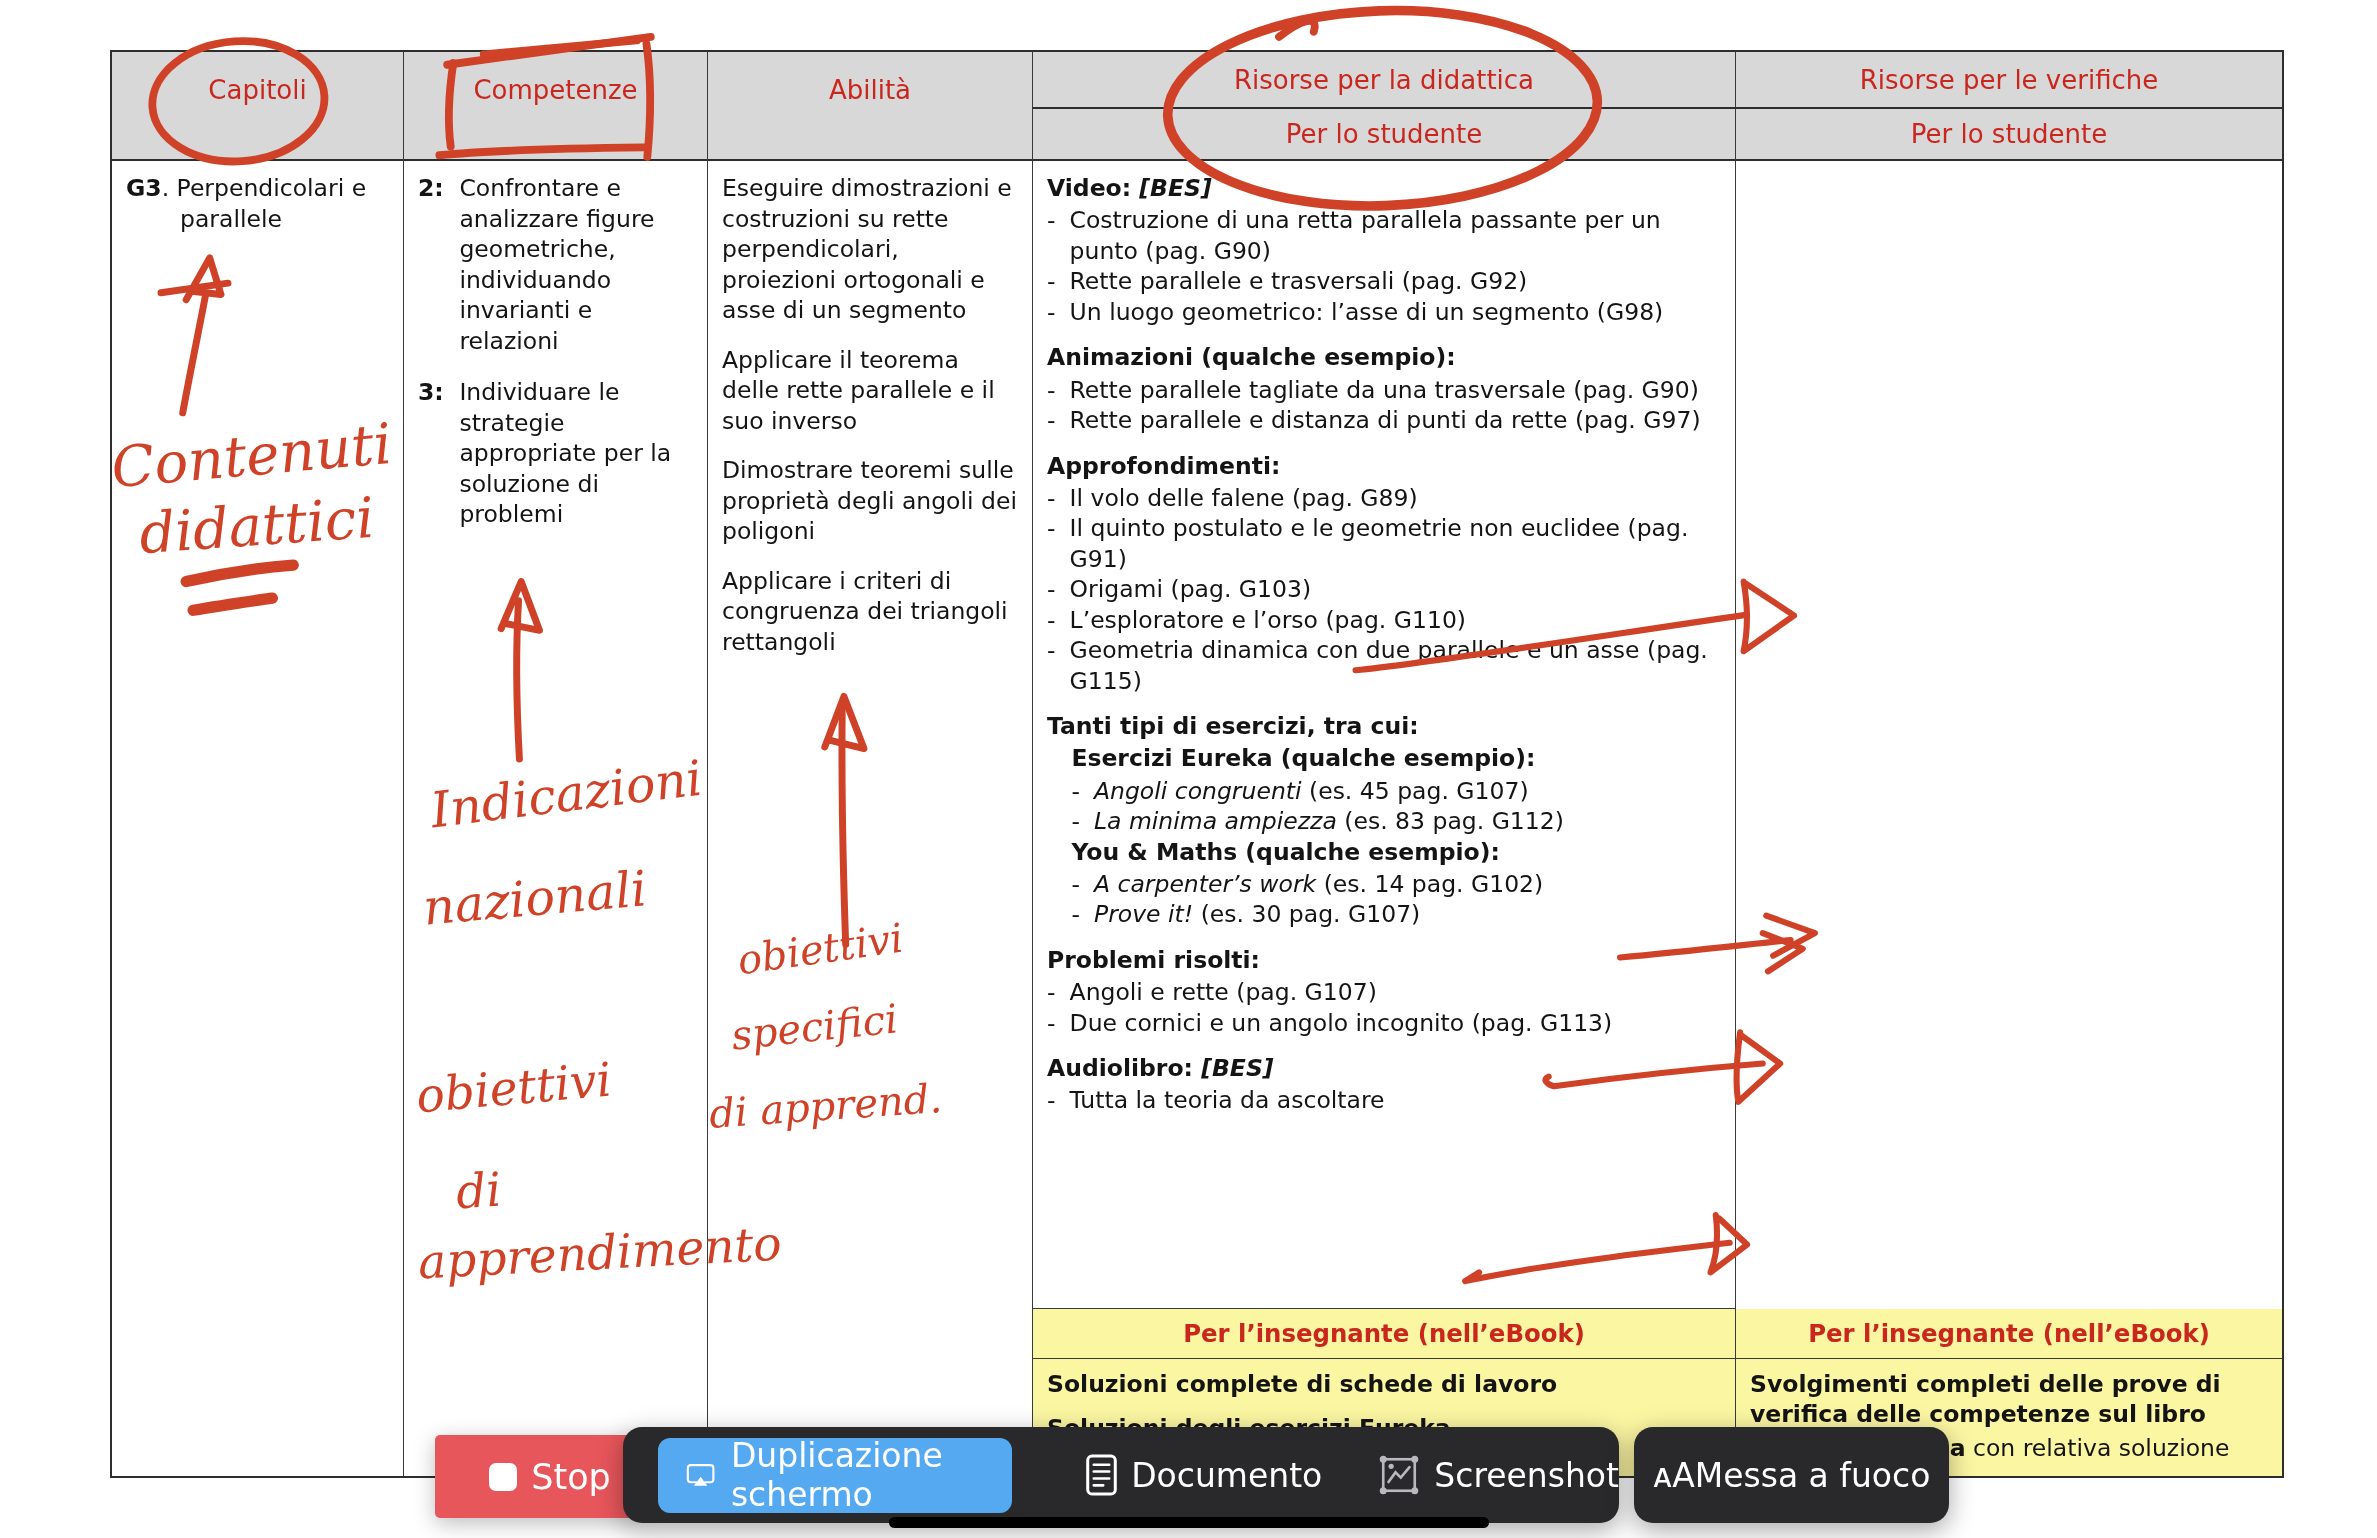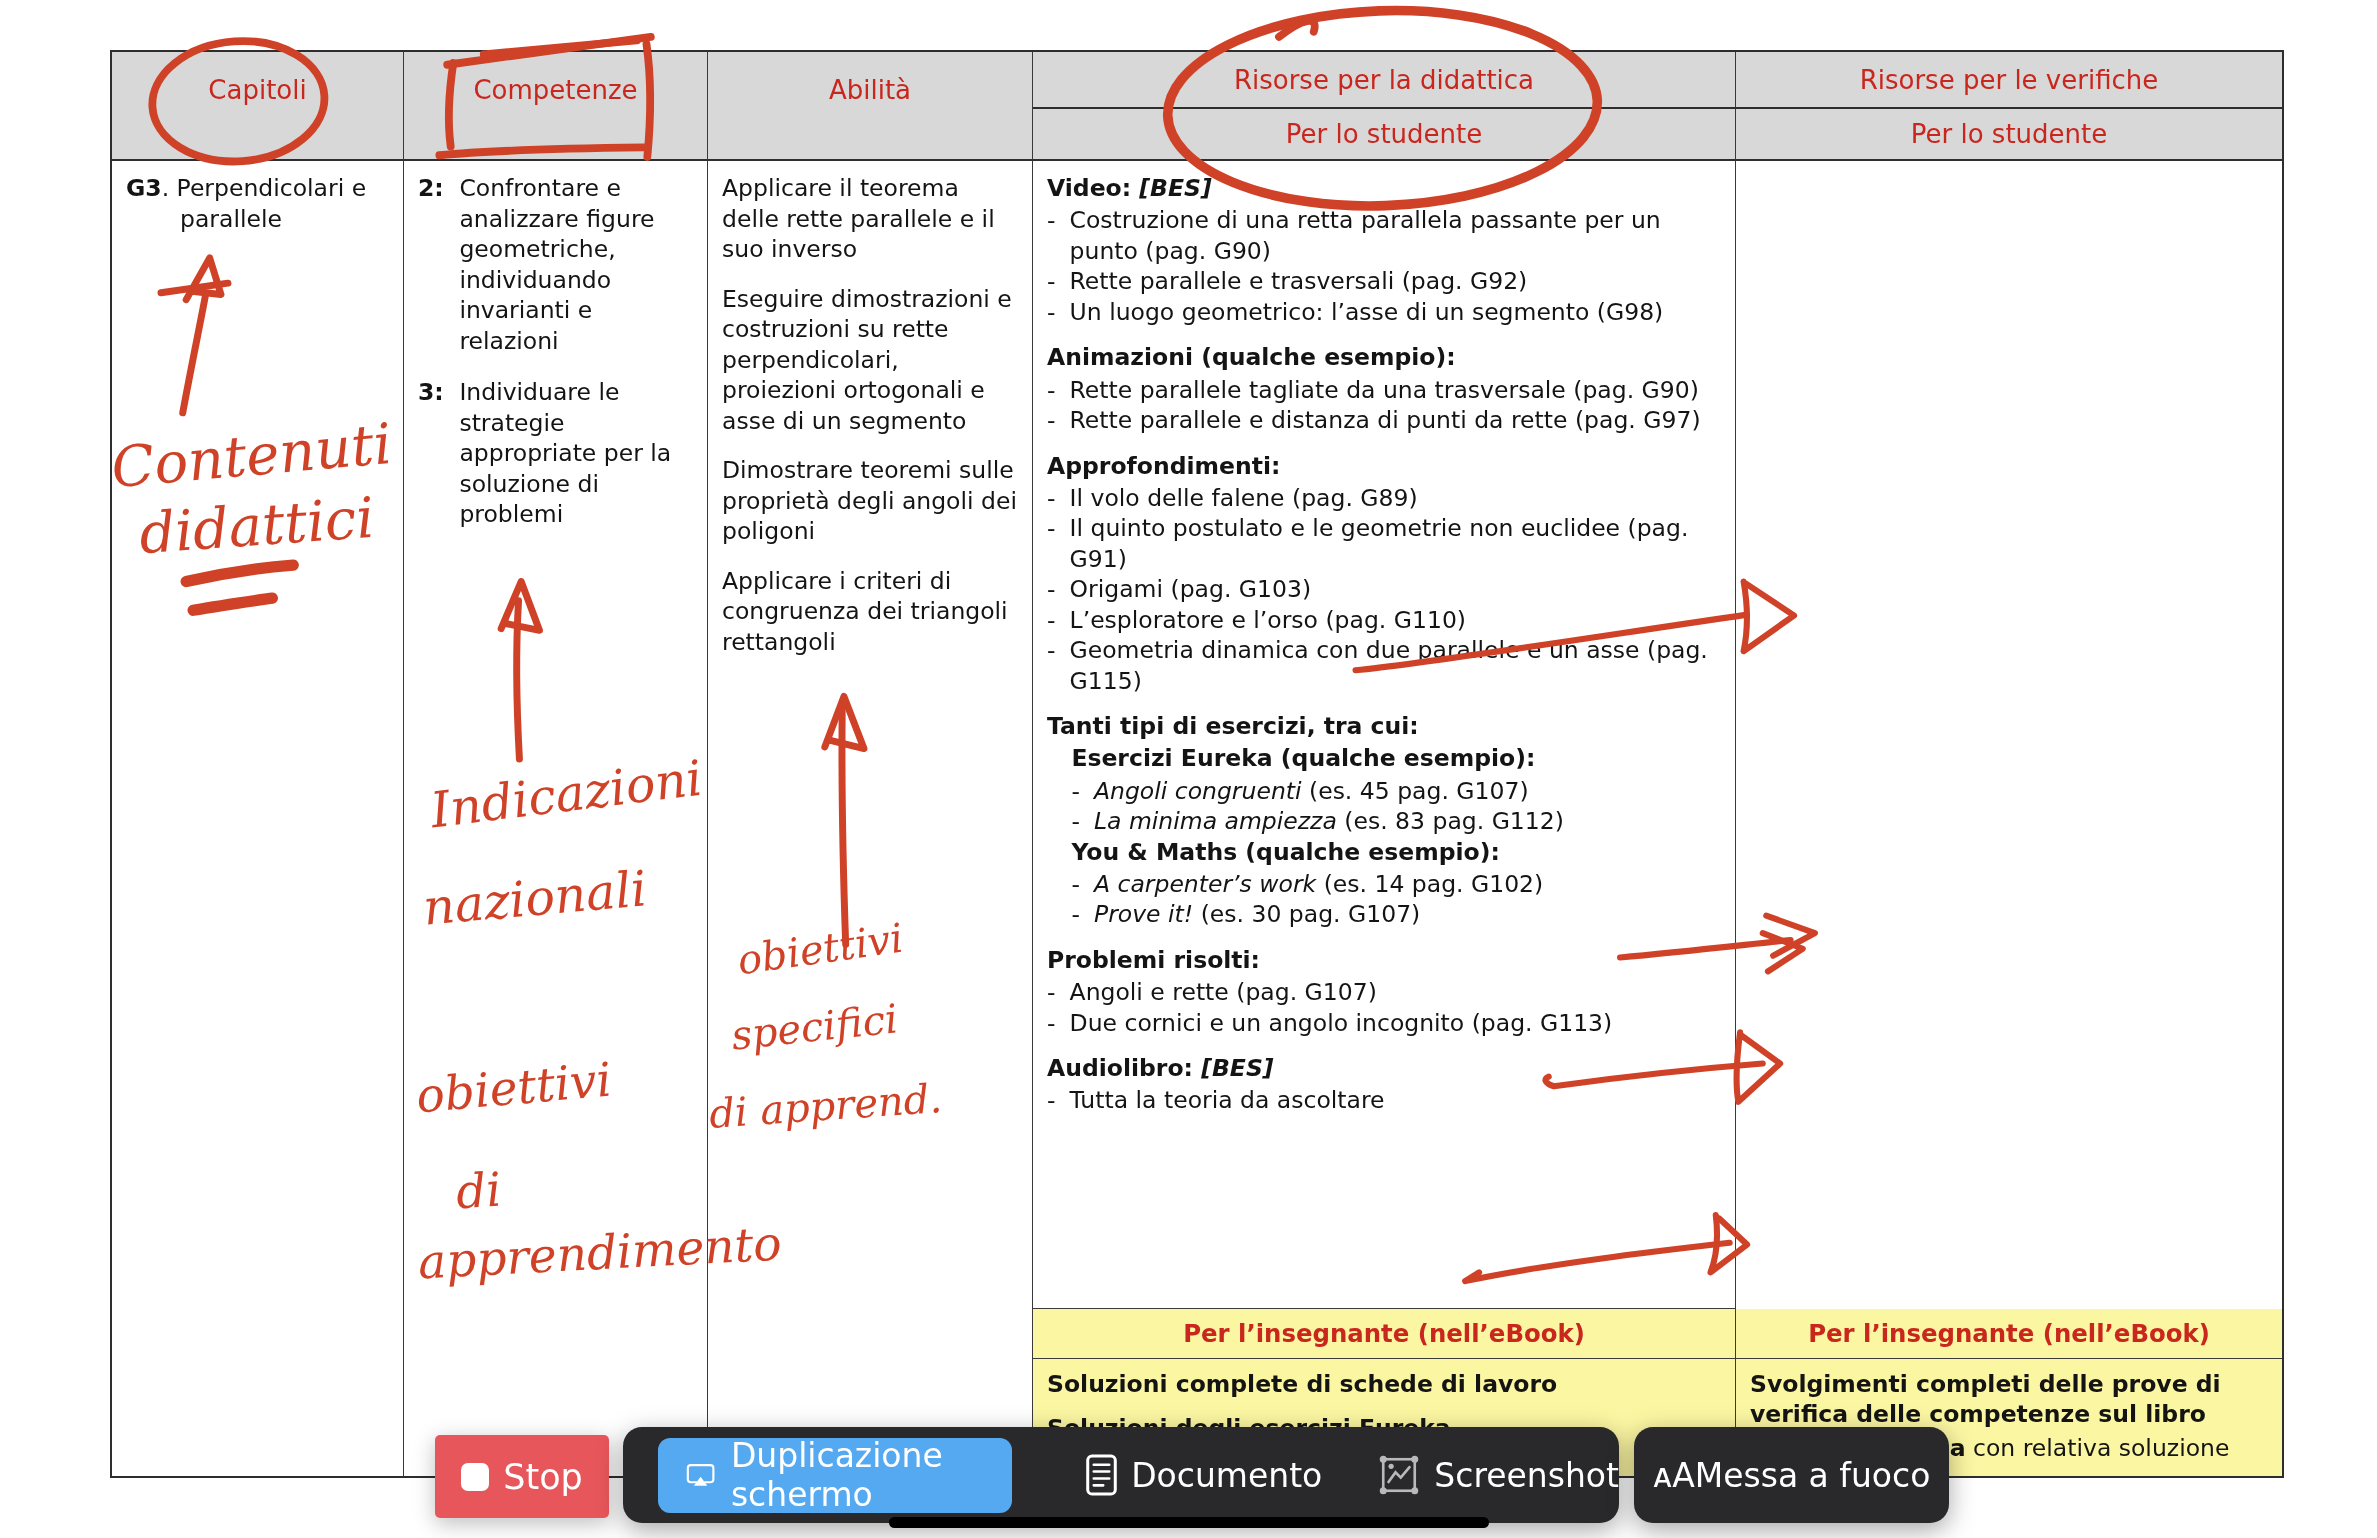--- a/index.html
+++ b/index.html
@@ -40,21 +40,21 @@
   .ybody p{margin:0 0 14px 0;}
 
   
   .ink-svg{position:absolute;left:0;top:0;pointer-events:none;}
   .hw{position:absolute;color:#cf4227;font-family:"DejaVu Serif","Liberation Serif",serif;
     font-style:italic;white-space:nowrap;pointer-events:none;}
 
   
   .stop-btn{position:absolute;left:435px;top:1435px;width:174px;height:83px;background:#e7565b;
     border-radius:5px;display:flex;align-items:center;justify-content:center;gap:14px;
-    color:#fff;font-size:35px;box-shadow:0 5.2px 21px rgba(0,0,0,.25);}
+    color:#fff;font-size:35px;box-shadow:0 5.2px 21px rgba(0,0,0,.25);padding-left:28px;}
   .stop-square{width:28px;height:28px;background:#fff;border-radius:7px;}
   .main-bar{position:absolute;left:623px;top:1427px;width:996px;height:96px;background:#29292b;
     border-radius:19px;display:flex;align-items:center;box-shadow:0 7px 26px rgba(0,0,0,.35);}
   .mirror-btn{margin-left:35px;height:75px;background:#55a9f0;border-radius:12.2px;display:flex;
     align-items:center;gap:15.7px;padding:0 28px;color:#fff;font-size:33px;}
   .bar-item{display:flex;align-items:center;gap:14px;color:#fff;font-size:33px;}
   .doc-item{margin-left:74px;}
   .shot-item{margin-left:56px;}
   .focus-bar{position:absolute;left:1634px;top:1427px;width:315px;height:96px;background:#29292b;
     border-radius:19px;display:flex;align-items:center;justify-content:center;color:#fff;
@@ -100,22 +100,22 @@
         <span class="num">2:</span>
         <span>Confrontare e analizzare figure geometriche, individuando invarianti e relazioni</span>
       </div>
       <div class="numitem">
         <span class="num">3:</span>
         <span>Individuare le strategie appropriate per la soluzione di problemi</span>
       </div>
     </div>
 
     <div class="cell body-cell last-row" style="grid-column:3;grid-row:3/6;">
+      <p class="para">Eseguire dimostrazioni e costruzioni su rette perpendicolari, proiezioni ortogonali e asse di un segmento</p>
       <p class="para">Applicare il teorema delle rette parallele e il suo inverso</p>
-      <p class="para">Eseguire dimostrazioni e costruzioni su rette perpendicolari, proiezioni ortogonali e asse di un segmento</p>
       <p class="para">Dimostrare teoremi sulle proprietà degli angoli dei poligoni</p>
       <p class="para">Applicare i criteri di congruenza dei triangoli rettangoli</p>
     </div>
 
     <div class="cell body-cell" style="grid-column:4;grid-row:3;">
       <div class="sec">
         <p class="sec-title"><span>Video:</span> <span class="bes">[BES]</span></p>
         <div class="di">
             <span class="dash"></span>
             <span class="txt">Costruzione di una retta parallela passante per un punto (pag. G90)</span>

